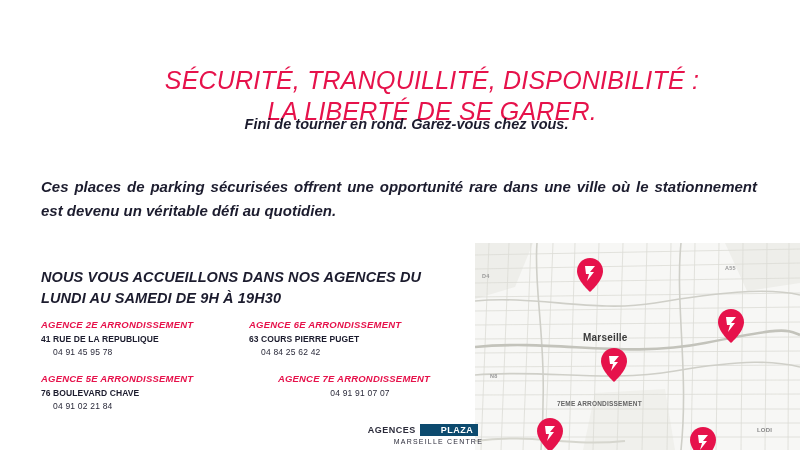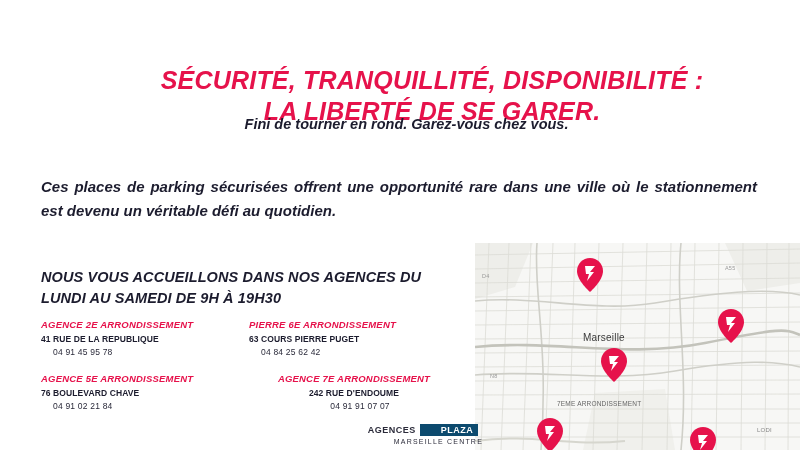--- a/index.html
+++ b/index.html
@@ -35,20 +35,21 @@
   .map-panel svg {
     display: block;
   }
   .map-label {
     position: absolute;
     font-size: 9px;
     color: #4a4a4a;
     font-family: "Liberation Sans", sans-serif;
     letter-spacing: 0.2px;
     white-space: nowrap;
+    font-weight: bold;
   }
   .map-label.marseille {
     left: 108px;
     top: 89px;
     font-size: 10px;
     color: #3a3a3a;
   }
   .map-label.arrond {
     left: 82px;
     top: 157px;
@@ -89,21 +90,21 @@
   .pin svg { display:block; width:100%; height:100%; }
 
   
   .headline {
     position: absolute;
     left: 16px;
     right: 0;
     top: 48px;
     text-align: center;
     color: #e6124b;
-    font-weight: bold;
+    font-weight: normal;
     font-style: italic;
     font-size: 25px;
     line-height: 31px;
     letter-spacing: 0.2px;
     padding-left: 48px;
   }
   .headline .l2 { display: block; }
 
   .subhead {
     position: absolute;
@@ -327,34 +328,33 @@
 
   <div class="agency-grid">
 
     <div class="agency c0r0">
       <div class="agency-name">AGENCE 2E ARRONDISSEMENT</div>
       <div class="agency-addr">41 RUE DE LA REPUBLIQUE</div>
       <div class="agency-phone">04 91 45 95 78</div>
     </div>
 
     <div class="agency c1r0">
-      <div class="agency-name">PIERRE 6E ARRONDISSEMENT</div>
+      <div class="agency-name">AGENCE 6E ARRONDISSEMENT</div>
       <div class="agency-addr">63 COURS PIERRE PUGET</div>
       <div class="agency-phone">04 84 25 62 42</div>
     </div>
 
     <div class="agency c0r1">
       <div class="agency-name">AGENCE 5E ARRONDISSEMENT</div>
       <div class="agency-addr">76 BOULEVARD CHAVE</div>
       <div class="agency-phone">04 91 02 21 84</div>
     </div>
 
     <div class="agency c1r1">
       <div class="agency-name">AGENCE 7E ARRONDISSEMENT</div>
-      <div class="agency-addr">242 RUE D'ENDOUME</div>
       <div class="agency-phone">04 91 91 07 07</div>
     </div>
 
   </div>
 
   <div class="logo">
     <div class="logo-top">
       <span class="logo-agences">AGENCES</span>
       <span class="logo-plaza">PLAZA</span>
     </div>

